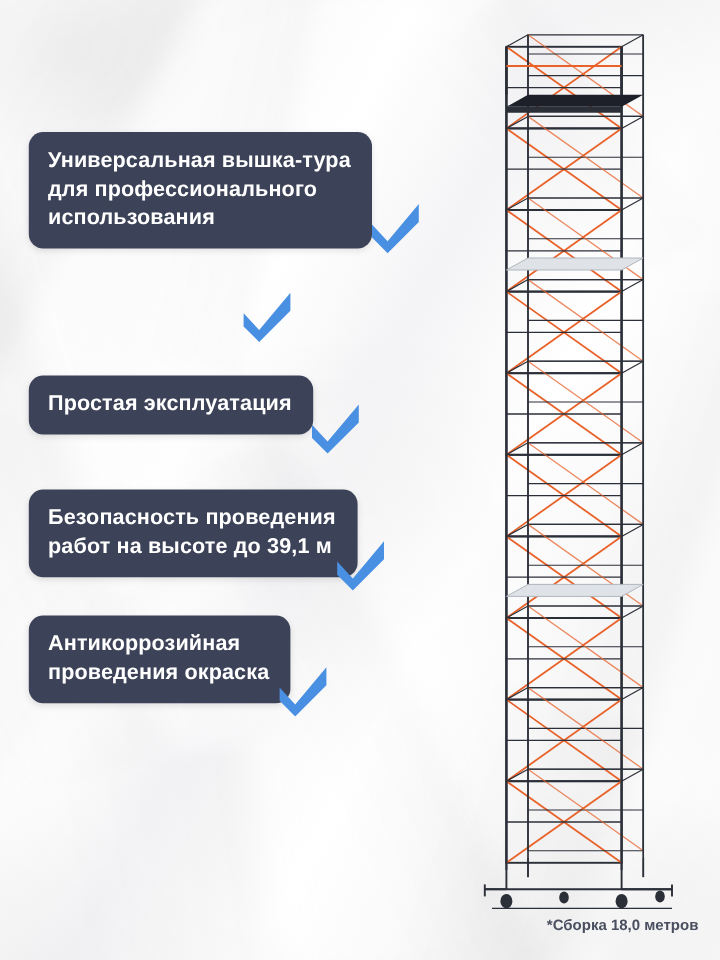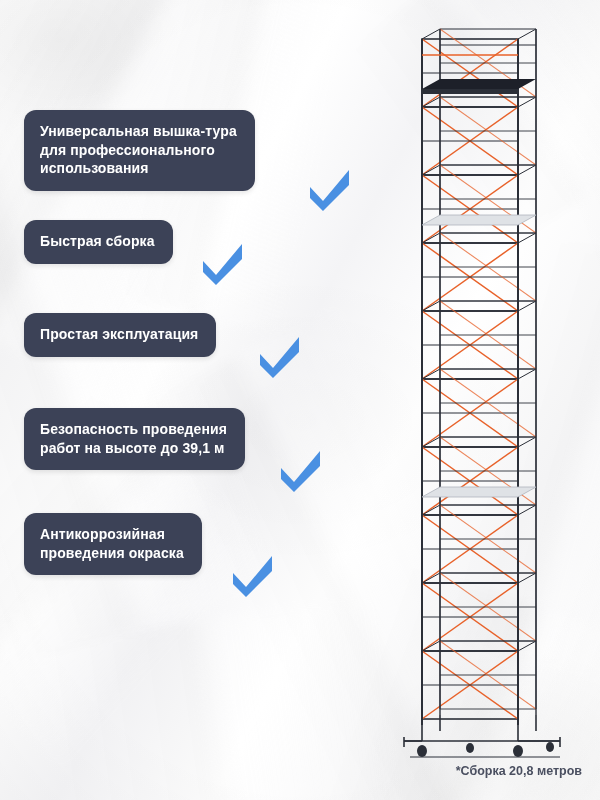--- a/index.html
+++ b/index.html
@@ -60,21 +60,21 @@
   .feature {
     position: relative;
     margin-bottom: 0px;
   }
   .bubble {
     display: inline-block;
     background: #3c4257;
     color: #ffffff;
     border-radius: 12px;
     padding: 12px 18px 13px 16px;
-    font-size: 14px;
+    font-size: 18px;
     line-height: 1.33;
     font-weight: 700;
     letter-spacing: .1px;
     box-shadow: 0 2px 5px rgba(0,0,0,0.10);
     white-space: pre-line;
   }
   .check {
     position: absolute;
     width: 46px;
     height: 46px;
@@ -126,21 +126,20 @@
 для профессионального
 использования</div>
       <div class="check" style="left:282px; top:55px;">
         <svg viewBox="0 0 46 46" xmlns="http://www.w3.org/2000/svg">
           <path d="M4 22 L17 36 L43 5 L43 20 L17 46 L4 33 Z" fill="#4a90e2"></path>
         </svg>
       </div>
     </div>
 
     <div class="feature" style="height:93px;">
-      <div class="bubble">Быстрая сборка</div>
       <div class="check" style="left:175px; top:19px;">
         <svg viewBox="0 0 46 46" xmlns="http://www.w3.org/2000/svg">
           <path d="M4 22 L17 36 L43 5 L43 20 L17 46 L4 33 Z" fill="#4a90e2"></path>
         </svg>
       </div>
     </div>
 
     <div class="feature" style="height:95px;">
       <div class="bubble">Простая эксплуатация</div>
       <div class="check" style="left:232px; top:19px;">
@@ -241,15 +240,15 @@
       <g fill="#2b2f38">
         <ellipse cx="22" cy="726" rx="5" ry="6"></ellipse>
         <ellipse cx="118" cy="726" rx="5" ry="6"></ellipse>
         <ellipse cx="70" cy="723" rx="4" ry="5"></ellipse>
         <ellipse cx="150" cy="722" rx="4" ry="5"></ellipse>
       </g>
       <line x1="10" y1="732" x2="160" y2="732" stroke="#2b2f38" stroke-width="1"></line>
     </svg>
   </div>
 
-  <div class="footnote">*Сборка 20,8 метров</div>
+  <div class="footnote">*Сборка 18,0 метров</div>
 
 </div>
 
 </body></html>

